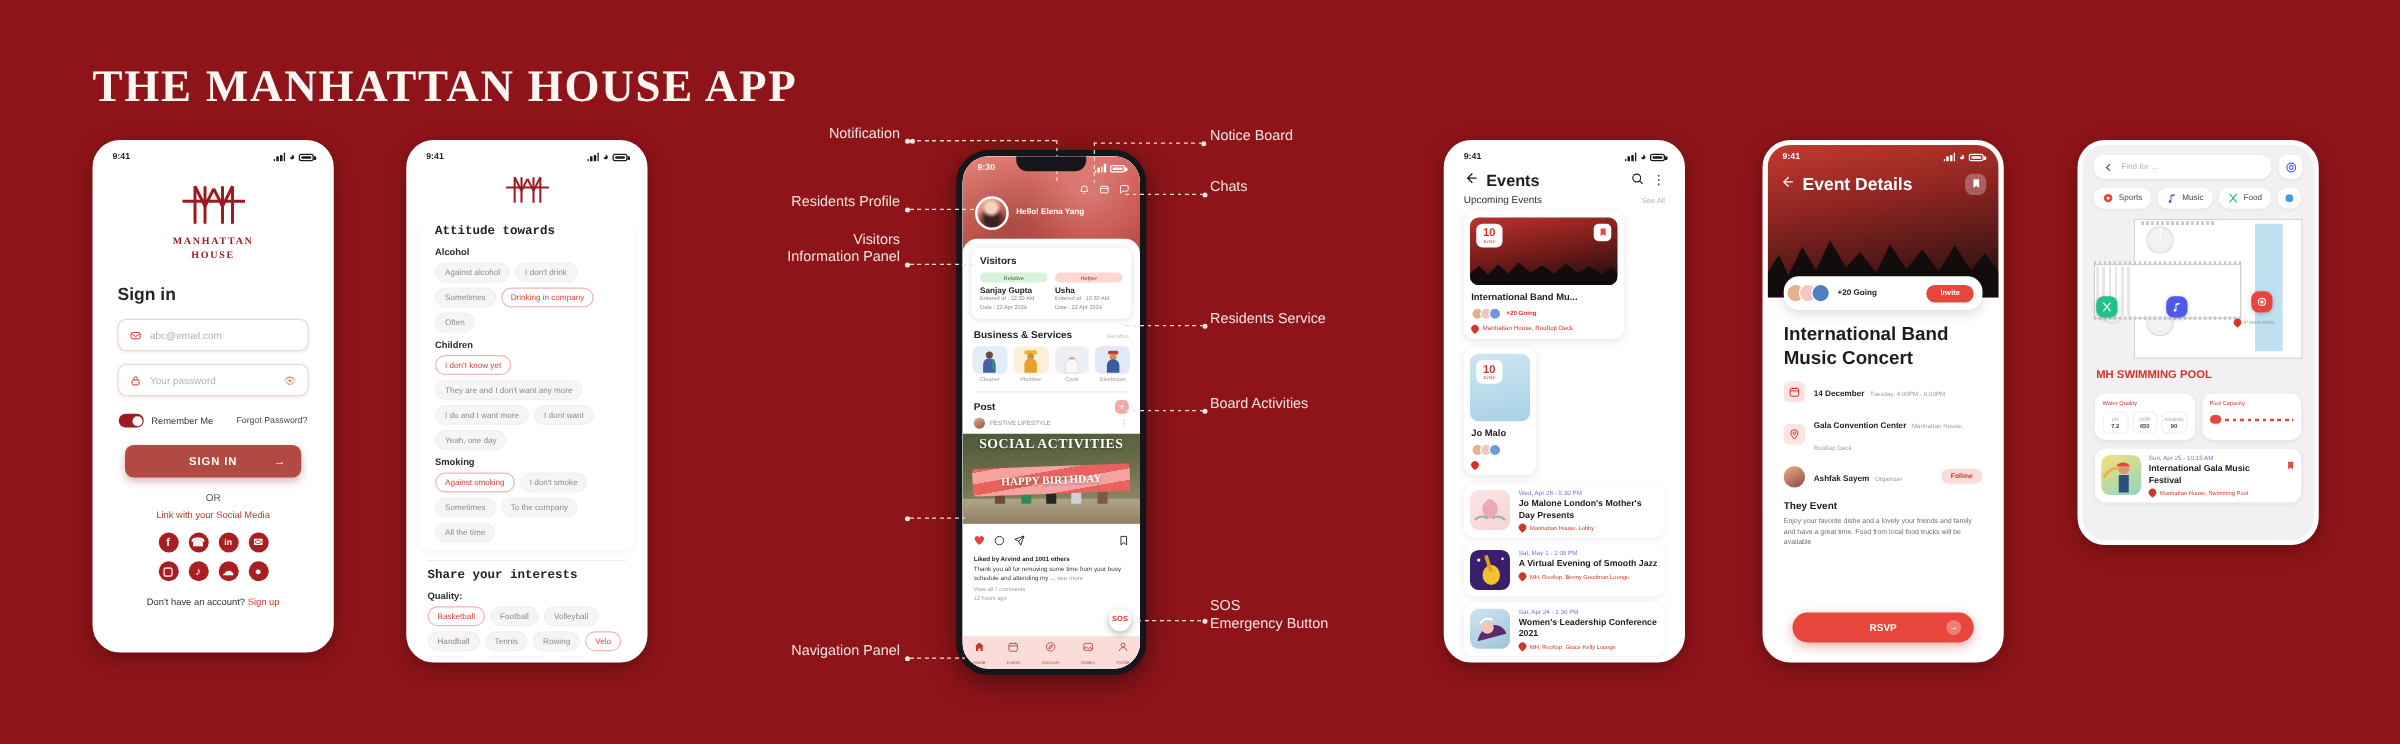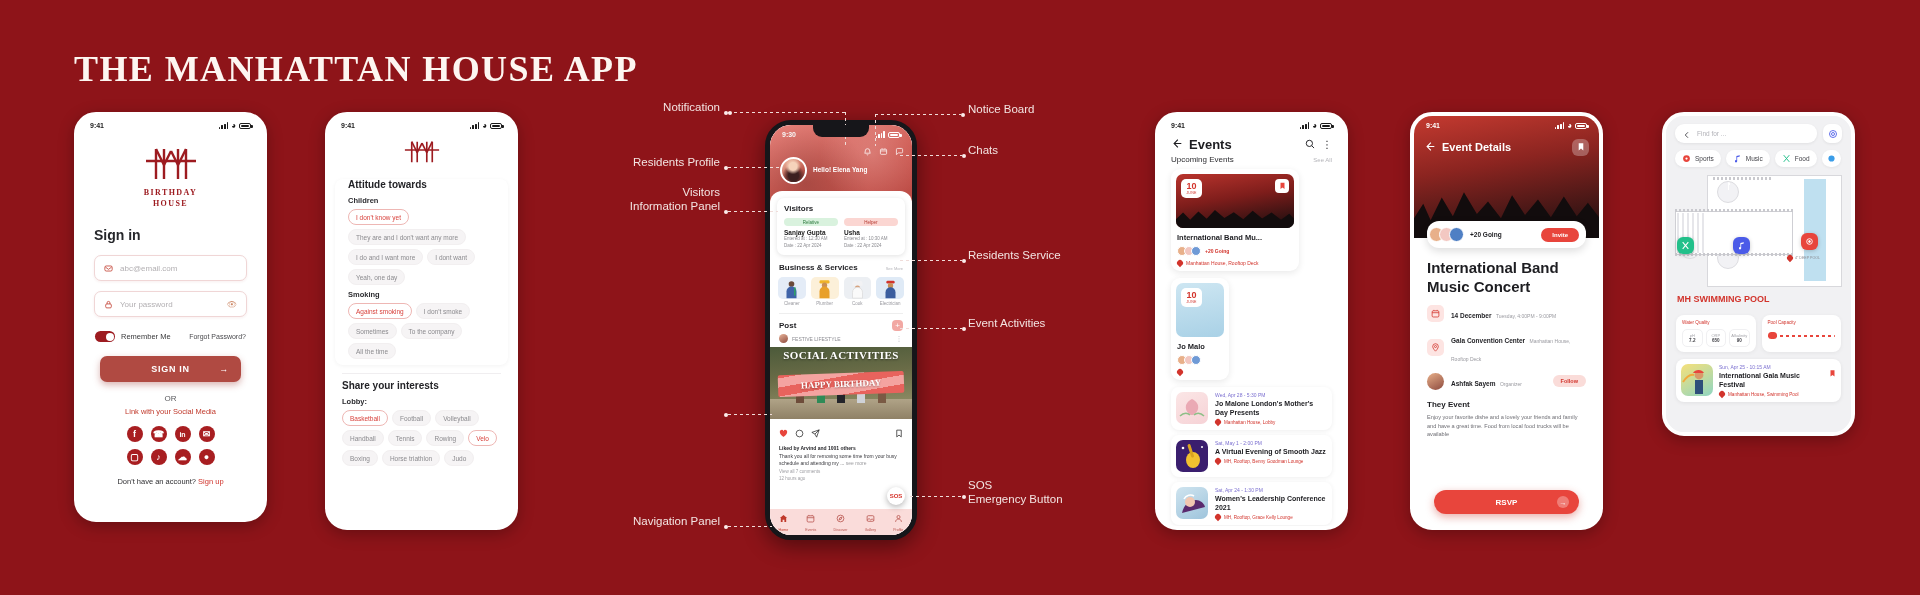--- a/index.html
+++ b/index.html
@@ -80,21 +80,21 @@
   .socials { display: flex; justify-content: center; gap: 8px; margin-top: 10px; }
   .socials.r2 { margin-top: 7px; }
   .sbtn { width: 16px; height: 16px; border-radius: 50%; background: #a81e21; color: #fff;
           display: flex; align-items: center; justify-content: center; font-size: 9px; font-weight: bold; }
   .p1-foot { text-align: center; font-size: 7.5px; color: #2e2e31; margin-top: 12px; }
   .p1-foot b { color: #d0342c; font-weight: normal; }
 
   
   #phone2 { left: 325px; top: 112px; width: 193px; height: 418px; }
   .p2-logo { margin: 8px auto 10px; width: 44px; }
-  .sect-h { font-size: 10px; font-weight: bold; color: #232327; padding: 0 13px; margin: 6px 0 6px; }
+  .sect-h { font-size: 10px; font-weight: bold; color: #232327; padding: 0 13px; margin: 6px 0 6px; font-family: Liberation Mono, monospace; }
   .sub-h { font-size: 7.5px; font-weight: bold; color: #2b2b2f; padding: 0 13px; margin: 5px 0 4px; }
   .chips { display: flex; flex-wrap: wrap; gap: 4px; padding: 0 13px; }
   .chip {
     font-size: 6.5px; color: #8b8a8e; background: #f6f4f5; border: 1px solid #f2eff0;
     border-radius: 9px; padding: 3.5px 7px; white-space: nowrap;
   }
   .chip.sel { color: #d8423c; background: #fff; border: 1px solid #eeb7b4; }
   .p2-card { background:#fff; border-radius: 8px; margin: 0 6px; padding-bottom: 6px; box-shadow: 0 1px 4px rgba(0,0,0,.05); }
   .divider { height: 1px; background: #f0eef0; margin: 8px 13px 2px; }
 
@@ -212,21 +212,21 @@
   .pin { width: 6px; height: 6px; border-radius: 50% 50% 50% 0; background: #d2342c;
     transform: rotate(-45deg); flex: none; }
 
   
   #phone5 { left: 1410px; top: 112px; width: 193px; height: 418px; }
   .d-hero { position: relative; height: 122px; background: linear-gradient(170deg,#c43a30 0%,#8b2420 40%,#170e0f 100%); }
   .d-hero .crowd2 { position: absolute; bottom: 0; left: 0; right: 0; height: 52px; background: #120c0d;
     clip-path: polygon(0 62%,5% 34%,9% 66%,15% 22%,21% 58%,27% 12%,34% 54%,40% 30%,47% 62%,53% 18%,60% 56%,67% 26%,74% 60%,81% 20%,88% 58%,94% 32%,100% 60%,100% 100%,0 100%); }
   .d-top { position: absolute; top: 22px; left: 0; right: 0; display: flex; align-items: center;
     gap: 7px; padding: 0 10px; z-index: 3; }
-  .d-top h3 { font-size: 11px; font-weight: bold; color: #fff; flex: 1; }
+  .d-top h3 { font-size: 14px; font-weight: bold; color: #fff; flex: 1; }
   .d-bm { width: 17px; height: 17px; border-radius: 6px; background: rgba(255,255,255,.28);
     display: flex; align-items: center; justify-content: center; }
   .d-going { position: relative; margin: -17px 13px 0; background: #fff; border-radius: 12px;
     box-shadow: 0 3px 9px rgba(0,0,0,.14); padding: 6px 7px; display: flex; align-items: center; gap: 6px; z-index: 4; }
   .d-going .avs i { width: 15px; height: 15px; margin-left: -5px; border: 1.5px solid #fff; }
   .d-going .gt { font-size: 6.5px; font-weight: bold; color: #1d1d21; flex: 1; }
   .invite { background: #e8453c; color: #fff; font-size: 6px; font-weight: bold; border-radius: 9px; padding: 4px 11px; }
   .d-title { font-size: 15px; font-weight: bold; color: #1d1d21; line-height: 19px; padding: 10px 13px 8px; }
   .d-row { display: flex; align-items: center; gap: 7px; padding: 0 13px 7px; }
   .d-ic { width: 17px; height: 17px; border-radius: 5px; background: #fde4e2; display: flex;
@@ -339,21 +339,21 @@
           <line x1="38" y1="4" x2="38" y2="34"></line>
           <line x1="46" y1="4" x2="46" y2="34"></line>
           <line x1="16" y1="4" x2="24" y2="20"></line>
           <line x1="38" y1="20" x2="46" y2="4"></line>
           <line x1="24" y1="20" x2="31" y2="6"></line>
           <line x1="31" y1="6" x2="38" y2="20"></line>
         </g>
       </svg>
     </div>
     <div class="p1-brand">
-      <span>BIRTHDAY</span><br>
+      <span>MANHATTAN</span><br>
       <span>HOUSE</span>
     </div>
 
     <div class="p1-h">Sign in</div>
 
     <div class="field">
       <span class="fi">
         <svg width="9" height="9" viewBox="0 0 16 16" fill="none" stroke="#c0392b" stroke-width="1.4">
           <rect x="1.5" y="3.5" width="13" height="9" rx="2.5"></rect>
               <path d="M2.5 5.5l5.5 4 5.5-4"></path>
@@ -436,20 +436,30 @@
               <line x1="38" y1="20" x2="46" y2="4"></line>
           <line x1="24" y1="20" x2="31" y2="6"></line>
               <line x1="31" y1="6" x2="38" y2="20"></line>
         </g>
       </svg>
     </div>
 
     <div class="p2-card">
       <div class="sect-h">Attitude towards</div>
       <div>
+        <div class="sub-h">Alcohol</div>
+        <div class="chips">
+          <span class="chip sel" style="color:#8b8a8e;background:#f6f4f5;border-color:#f2eff0">Against alcohol</span>
+          <span class="chip">I don't drink</span>
+          <span class="chip">Sometimes</span>
+          <span class="chip sel">Drinking in company</span>
+          <span class="chip">Often</span>
+        </div>
+      </div>
+      <div>
         <div class="sub-h">Children</div>
         <div class="chips">
           <span class="chip sel">I don't know yet</span>
           <span class="chip">They are and I don't want any more</span>
           <span class="chip">I do and I want more</span>
           <span class="chip">I dont want</span>
           <span class="chip">Yeah, one day</span>
         </div>
       </div>
       <div>
@@ -462,21 +472,21 @@
           <span class="chip">All the time</span>
         </div>
       </div>
     </div>
 
     <div class="divider"></div>
 
     <div>
       <div class="sect-h">Share your interests</div>
       <div>
-        <div class="sub-h">Lobby:</div>
+        <div class="sub-h">Quality:</div>
         <div class="chips">
           <span class="chip sel">Basketball</span>
           <span class="chip">Football</span>
           <span class="chip">Volleyball</span>
           <span class="chip">Handball</span>
           <span class="chip">Tennis</span>
           <span class="chip">Rowing</span>
           <span class="chip sel">Velo</span>
           <span class="chip">Boxing</span>
           <span class="chip">Horse triathlon</span>
@@ -1091,20 +1101,20 @@
   <div class="anno" style="left:968px; top:102px;">Notice Board</div>
   <div class="leader dotR" style="left:875px; top:114px; width:86px;"></div>
   <div class="vline" style="left:875px; top:114px; height:32px;"></div>
 
   <div class="anno" style="left:968px; top:143px;">Chats</div>
   <div class="leader dotR" style="left:900px; top:155px; width:62px;"></div>
 
   <div class="anno" style="left:968px; top:248px;">Residents Service</div>
   <div class="leader dotR" style="left:900px; top:260px; width:62px;"></div>
 
-  <div class="anno" style="left:968px; top:316px;">Event Activities</div>
+  <div class="anno" style="left:968px; top:316px;">Board Activities</div>
   <div class="leader dotR" style="left:900px; top:328px; width:62px;"></div>
 
   <div class="anno" style="left:968px; top:478px;">SOS
 Emergency Button</div>
   <div class="leader dotR" style="left:910px; top:496px; width:52px;"></div>
 
 </div>
 
 </body></html>

